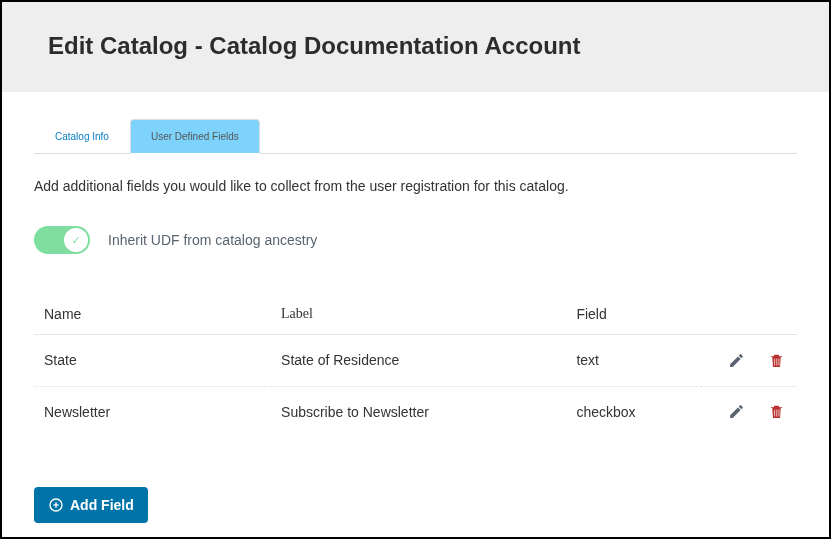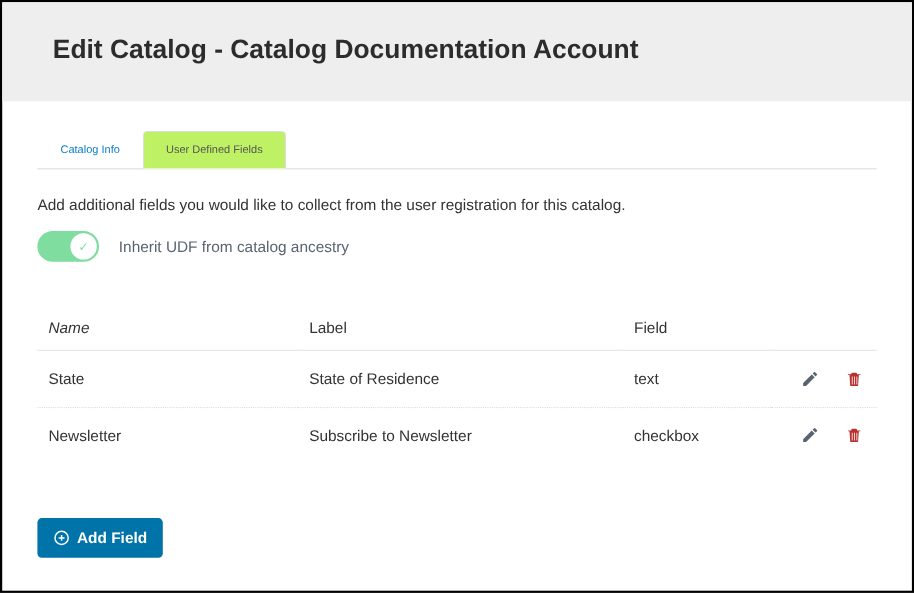--- a/index.html
+++ b/index.html
@@ -32,29 +32,29 @@
       font-size: 10px;
       color: #0a7cc4;
       cursor: pointer;
       border: 1px solid transparent;
       border-bottom: none;
       position: relative;
       top: 1px;
     }
     .tab.active {
       color: #555;
-      background: #bef264;
+      background: #7dd3fc;
       border-color: #ddd;
       border-radius: 4px 4px 0 0;
       border-bottom: 1px solid #fff;
     }
     .description {
       font-size: 14px;
       color: #333;
-      margin-bottom: 16px;
+      margin-bottom: 32px;
     }
     .toggle-row {
       display: flex;
       align-items: center;
       gap: 18px;
       margin-bottom: 40px;
     }
     .toggle {
       width: 56px;
       height: 28px;
@@ -94,22 +94,22 @@
       padding: 12px 10px;
       border-bottom: 1px solid #e5e5e5;
     }
     .table td {
       font-size: 14px;
       color: #333;
       padding: 14px 10px;
       border-bottom: 1px dotted #ddd;
     }
     .table tr:last-child td { border-bottom: none; }
-    .col-name { width: 32%; font-style: italic; }
-    .col-label { width: 40%; }
+    .col-name { width: 32%; }
+    .col-label { width: 40%; font-family: Liberation Serif, serif; }
     .col-type { width: 18%; }
     .col-actions { width: 10%; text-align: right; white-space: nowrap; }
     .icon-btn {
       display: inline-flex;
       align-items: center;
       justify-content: center;
       width: 22px;
       height: 22px;
       cursor: pointer;
       margin-left: 14px;

